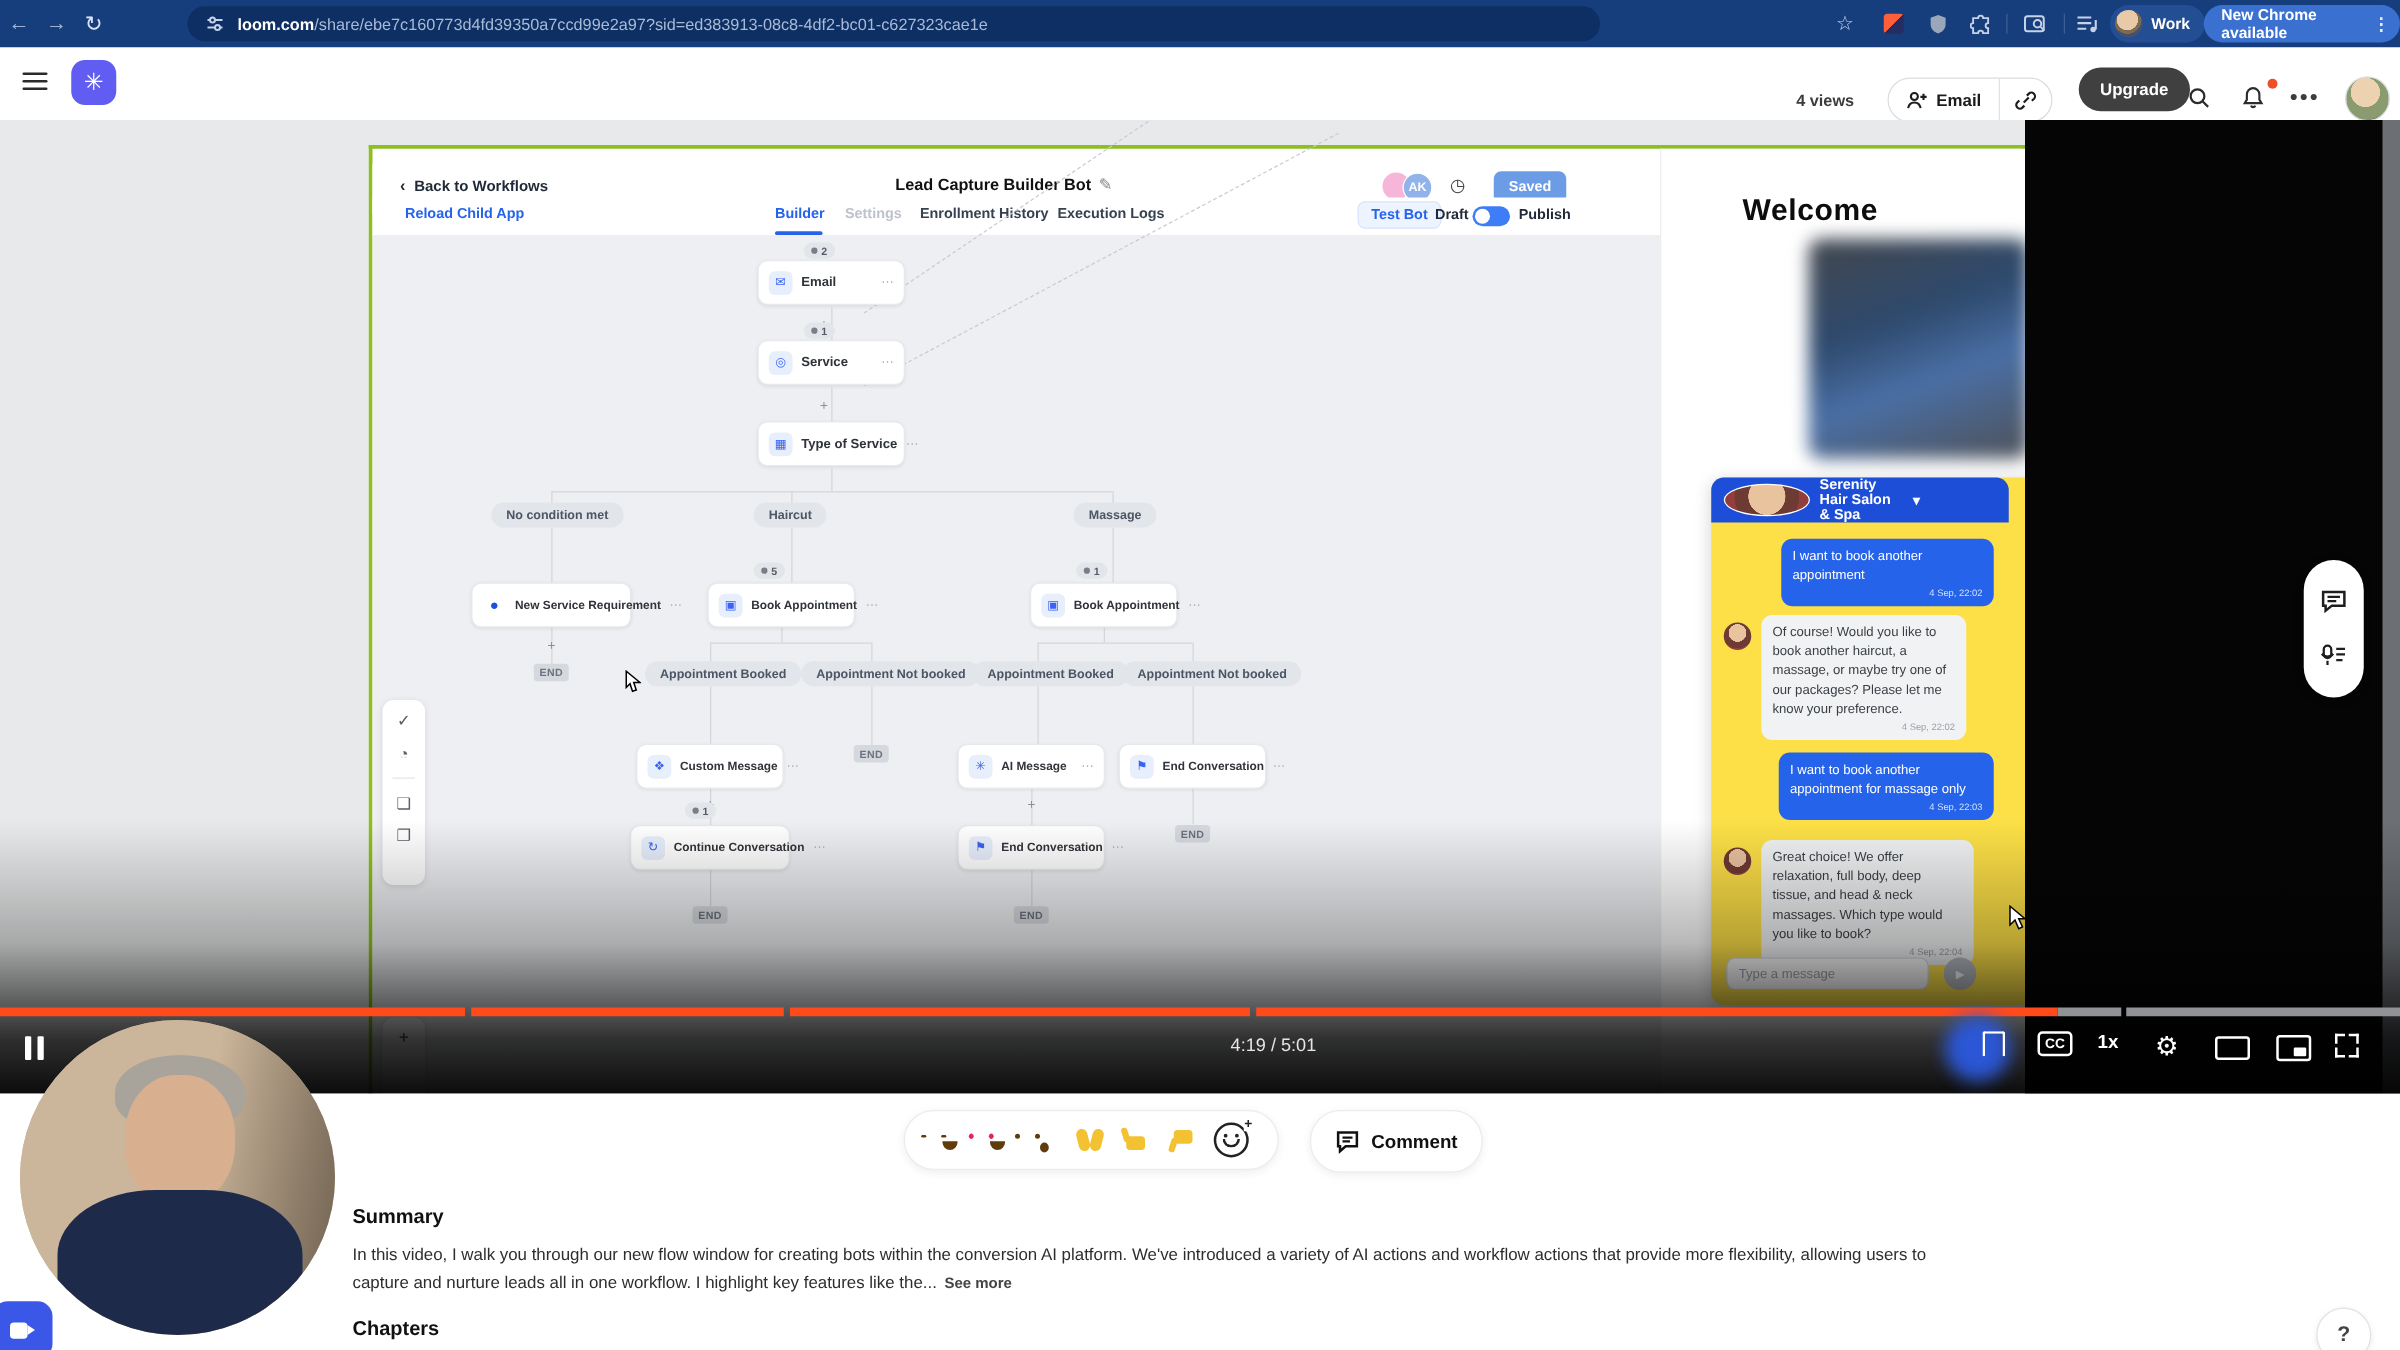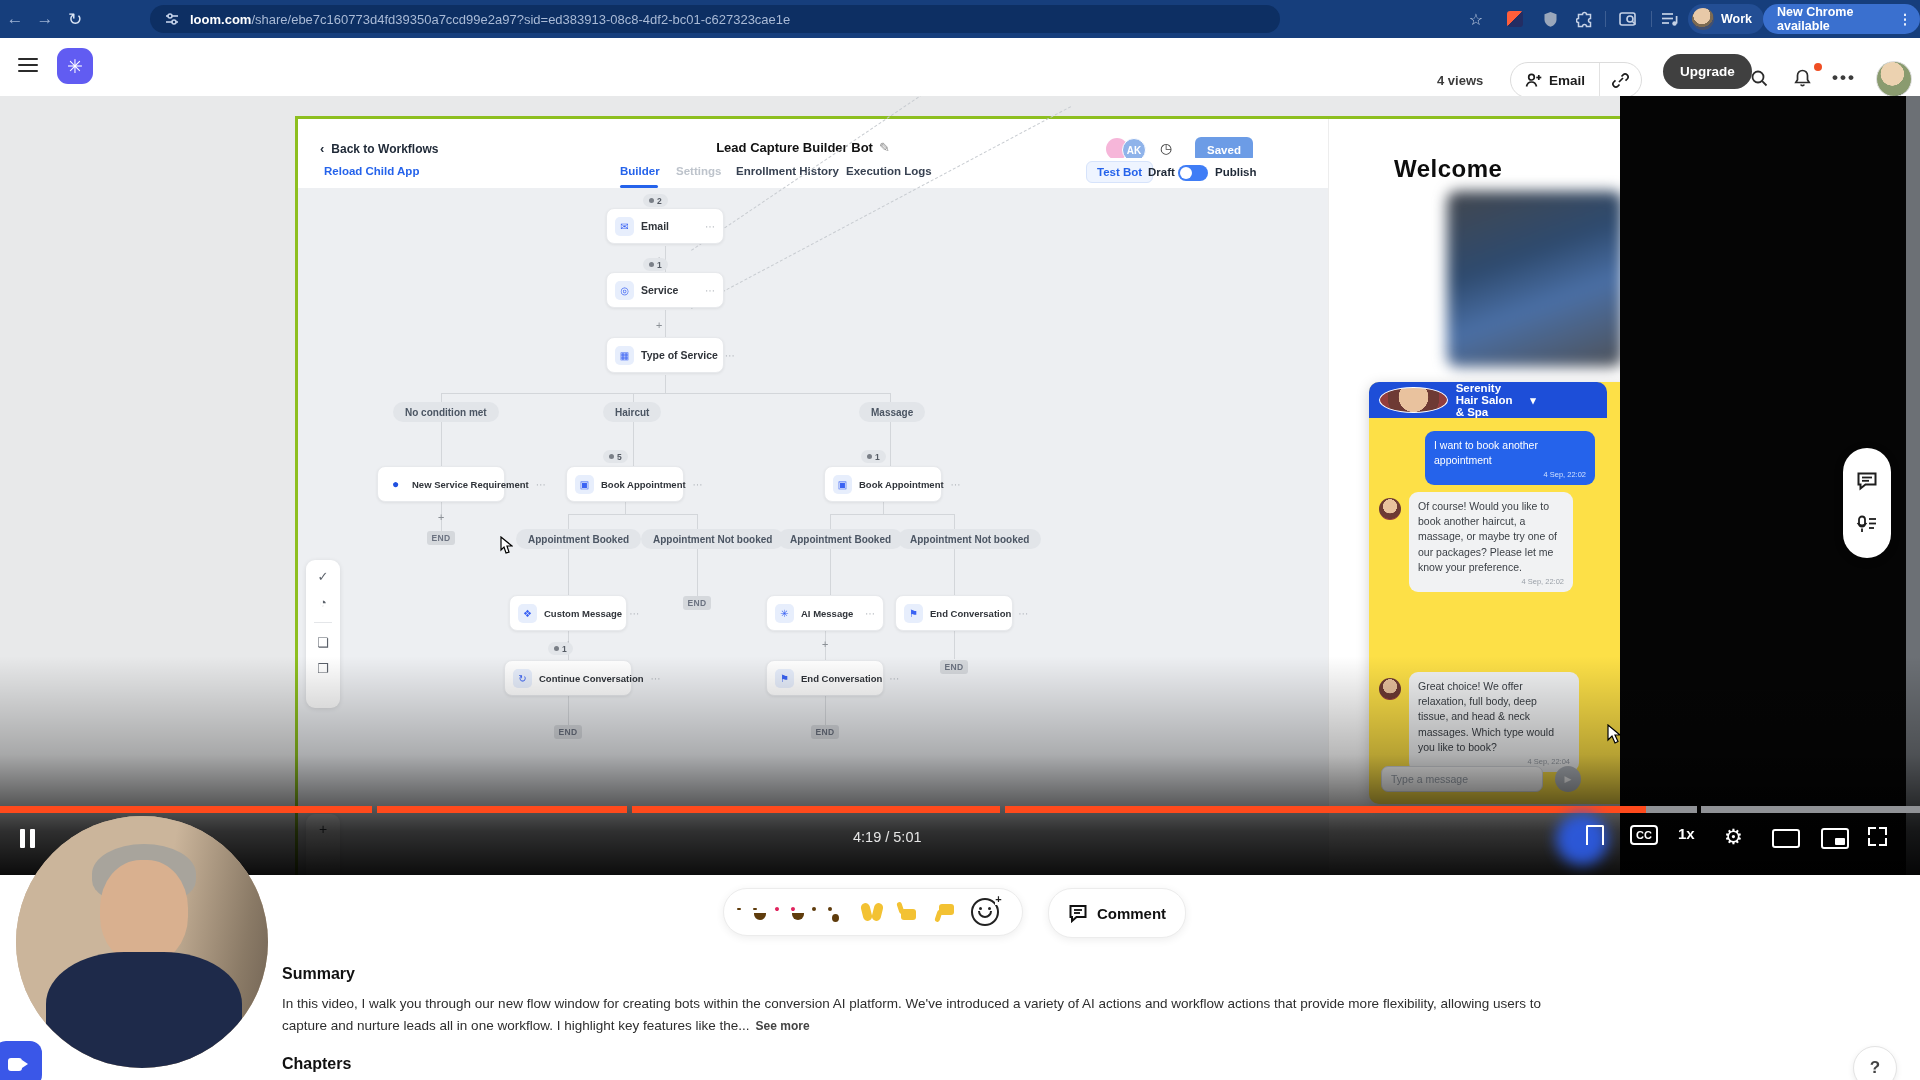--- a/index.html
+++ b/index.html
@@ -135,21 +135,21 @@
   .vgradient{position:absolute;left:0;top:560px;width:1920px;height:219px;
              background:linear-gradient(180deg,rgba(0,0,0,0) 0%,rgba(0,0,0,.28) 45%,rgba(0,0,0,.8) 80%,rgba(0,0,0,.95) 100%);}
   .sidepill{position:absolute;left:1843px;top:352px;width:48px;height:110px;border-radius:24px;background:#fff;
             box-shadow:0 2px 8px rgba(0,0,0,.3);display:flex;flex-direction:column;align-items:center;justify-content:space-evenly;}
   .progress{position:absolute;left:0;top:710px;height:7px;width:1920px;}
   .pseg{position:absolute;top:0;height:7px;background:#ff4a1c;}
   .pseg.rest{background:#909296;}
   .controls{position:absolute;left:0;top:717px;width:1920px;height:62px;}
   .pausebtn{position:absolute;left:20px;top:16px;display:flex;gap:5px;}
   .pausebtn i{width:5px;height:19px;background:#fff;border-radius:1px;}
-  .timetxt{position:absolute;left:853px;top:16px;width:200px;text-align:left;color:#e6e6e6;font-size:14.5px;}
+  .timetxt{position:absolute;left:853px;top:16px;width:200px;text-align:right;color:#e6e6e6;font-size:14.5px;}
   .cglow{position:absolute;left:1556px;top:0px;width:52px;height:52px;border-radius:50%;background:#2c5ae0;filter:blur(7px);opacity:.95;}
   .cic{position:absolute;top:12px;color:#fff;display:flex;align-items:center;justify-content:center;}
   .ccbox{border:2px solid #fff;border-radius:4px;font-size:11px;font-weight:700;padding:2px 4px;color:#fff;}
   .speedtx{color:#fff;font-size:15px;font-weight:600;}
   .theater{width:24px;height:15px;border:2px solid #fff;border-radius:3px;}
   .pip{width:24px;height:17px;border:2px solid #fff;border-radius:3px;position:relative;}
   .pip i{position:absolute;right:2px;bottom:2px;width:10px;height:7px;background:#fff;border-radius:1px;}
   .fsc{width:19px;height:19px;position:relative;}
   .fsc i{position:absolute;width:6px;height:6px;border:2.5px solid #fff;}
   .fsc i:nth-child(1){left:0;top:0;border-right:none;border-bottom:none;}
@@ -510,20 +510,23 @@
             <span>Serenity Hair Salon &amp; Spa</span>
             <span class="chv">▾</span>
           </div>
           <div class="bub user" style="left:56px;top:49px;width:170px;">
             <span>I want to book another appointment</span><span class="btime">4 Sep, 22:02</span>
           </div>
           <span class="smallav" style="left:10px;top:116px;"></span>
           <div class="bub bot" style="left:40px;top:110px;width:164px;">
             <span>Of course! Would you like to book another haircut, a massage, or maybe try one of our packages? Please let me know your preference.</span><span class="btime">4 Sep, 22:02</span>
           </div>
+          <div class="bub user" style="left:54px;top:220px;width:172px;">
+            <span>I want to book another appointment for massage only</span><span class="btime">4 Sep, 22:03</span>
+          </div>
           <span class="smallav" style="left:10px;top:296px;"></span>
           <div class="bub bot" style="left:40px;top:290px;width:170px;">
             <span>Great choice! We offer relaxation, full body, deep tissue, and head &amp; neck massages. Which type would you like to book?</span><span class="btime">4 Sep, 22:04</span>
           </div>
           <div class="chatinput">Type a message</div>
           <div class="sendbtn">▶</div>
         </div>
       </div>
     </div>
 

